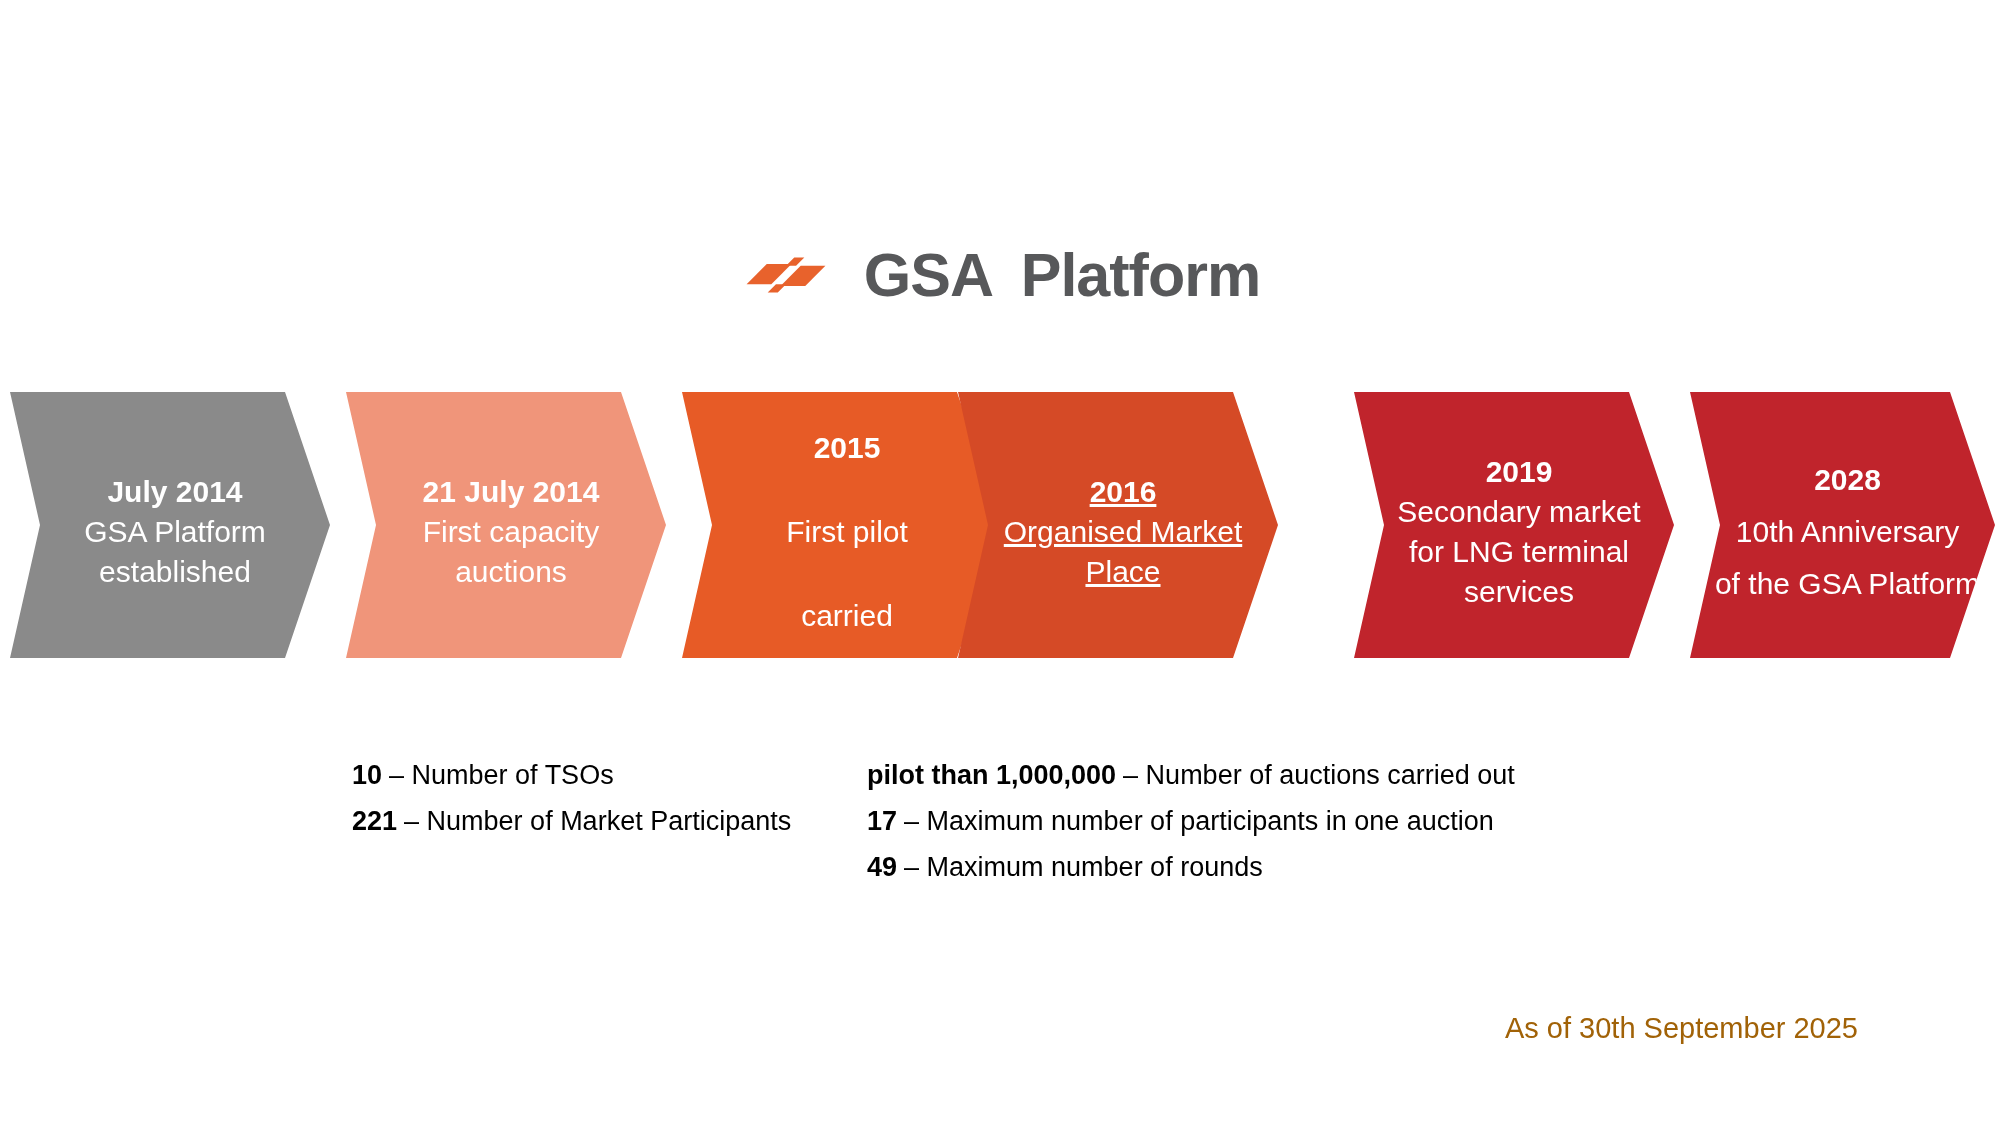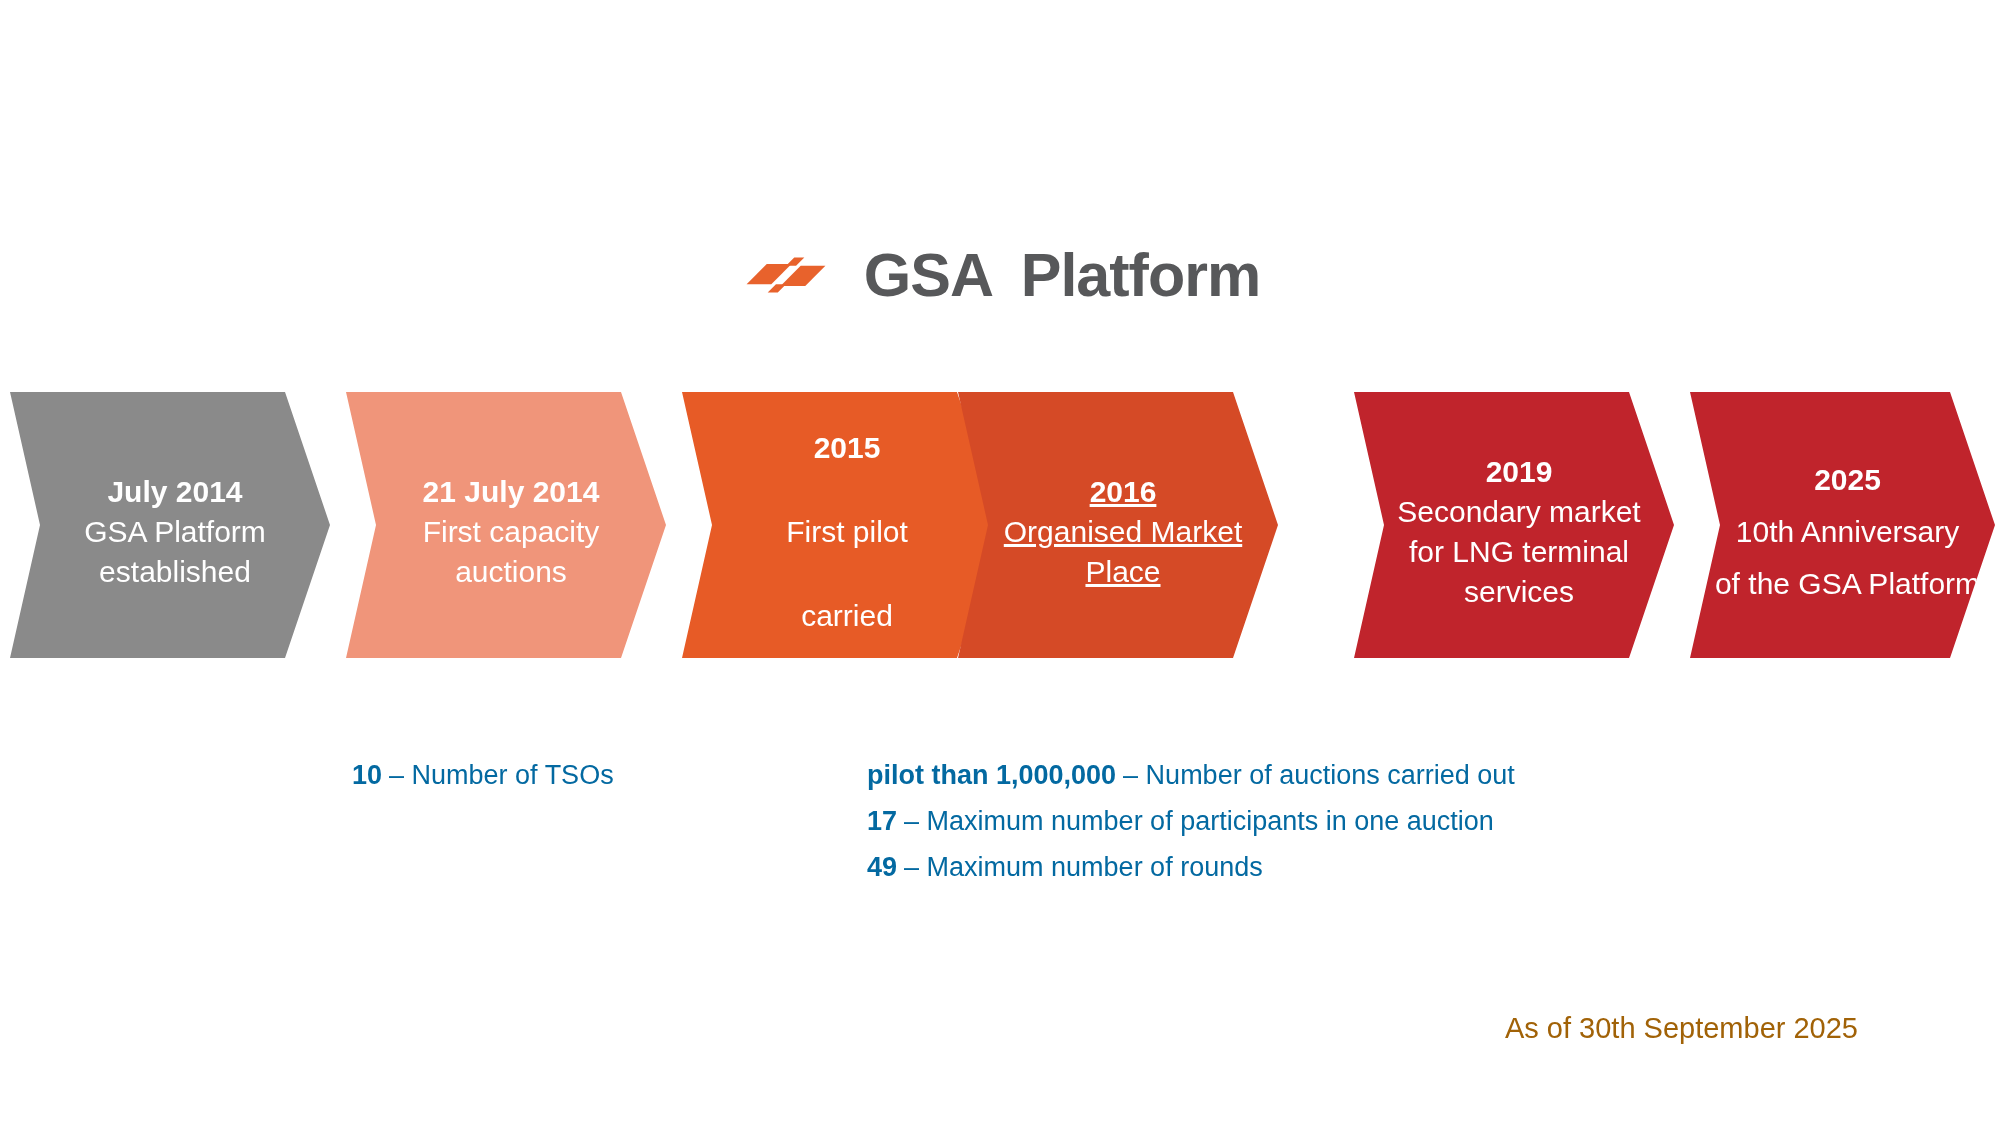--- a/index.html
+++ b/index.html
@@ -77,21 +77,21 @@
     line-height: 40px;
     white-space: nowrap;
   }
   .chevron:nth-child(6) .chevron-year,
   .chevron:nth-child(6) .chevron-line { line-height: 52px; }
 
   
   .stats-col {
     position: absolute;
     top: 752px;
-    color: #0369a1;
+    color: #000000;
     font-size: 27px;
   }
   .stats-col.left  { left: 352px; }
   .stats-col.right { left: 867px; }
   .stat-item { line-height: 46px; white-space: nowrap; }
   .stat-value { font-weight: 700; }
   .stat-label { font-weight: 400; margin-left: 7px; }
 
   
   .footer-note {
@@ -149,30 +149,33 @@
     </div>
 
     <div class="chevron" style="background: rgb(192, 36, 44);">
       <div class="chevron-year">2019</div>
       <div class="chevron-line">Secondary market</div>
       <div class="chevron-line">for LNG terminal</div>
       <div class="chevron-line">services</div>
     </div>
 
     <div class="chevron" style="background: rgb(192, 36, 44);">
-      <div class="chevron-year">2025</div>
+      <div class="chevron-year">2028</div>
       <div class="chevron-line">10th Anniversary</div>
       <div class="chevron-line">of the GSA Platform</div>
     </div>
 
   </div>
 
   <div class="stats-col left">
     <div class="stat-item">
       <span class="stat-value">10</span><span class="stat-label">– Number of TSOs</span>
+    </div>
+    <div class="stat-item">
+      <span class="stat-value">221</span><span class="stat-label">– Number of Market Participants</span>
     </div>
   </div>
 
   <div class="stats-col right">
     <div class="stat-item">
       <span class="stat-value">pilot than 1,000,000</span><span class="stat-label">– Number of auctions carried out</span>
     </div>
     <div class="stat-item">
       <span class="stat-value">17</span><span class="stat-label">– Maximum number of participants in one auction</span>
     </div>

